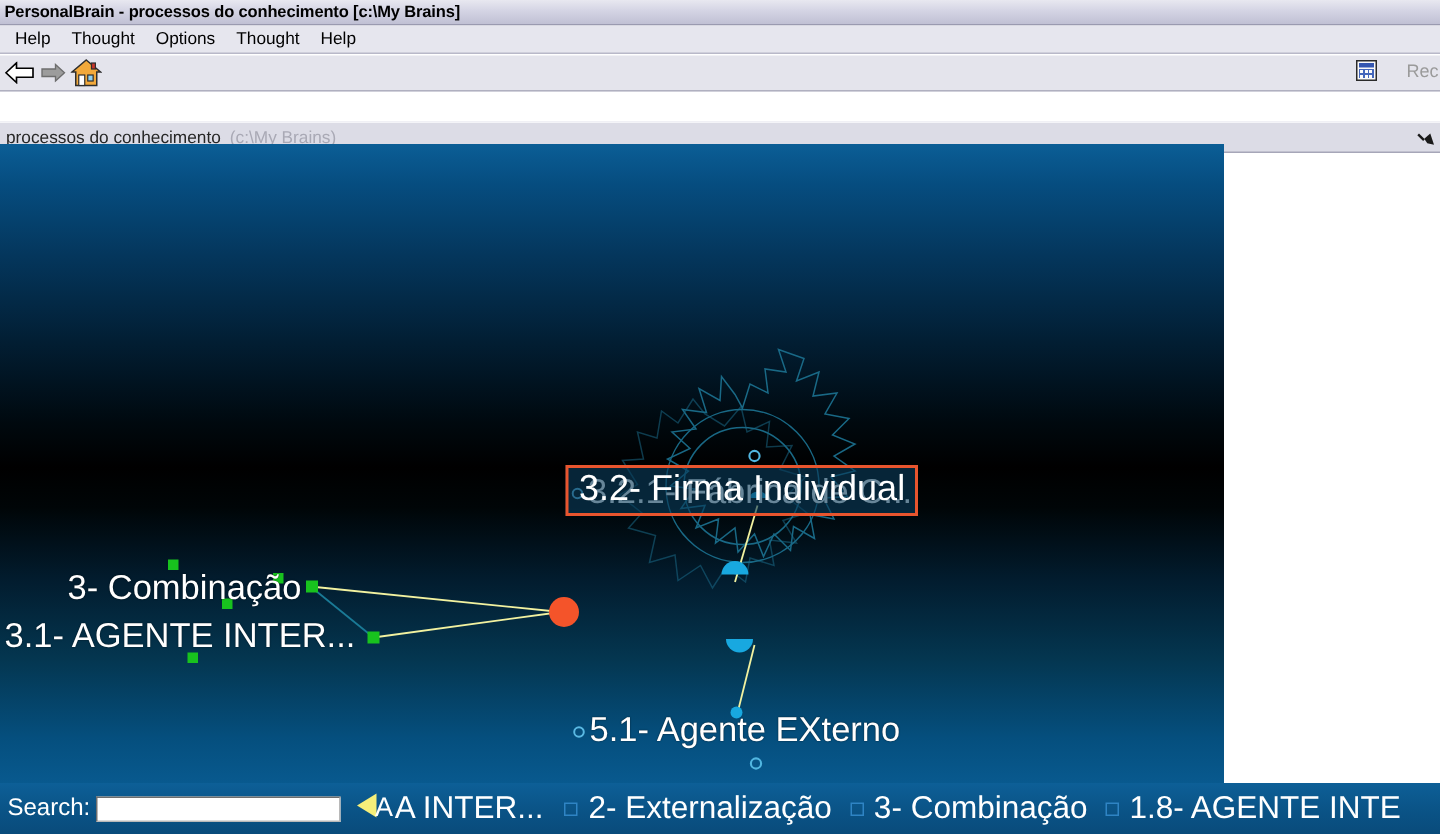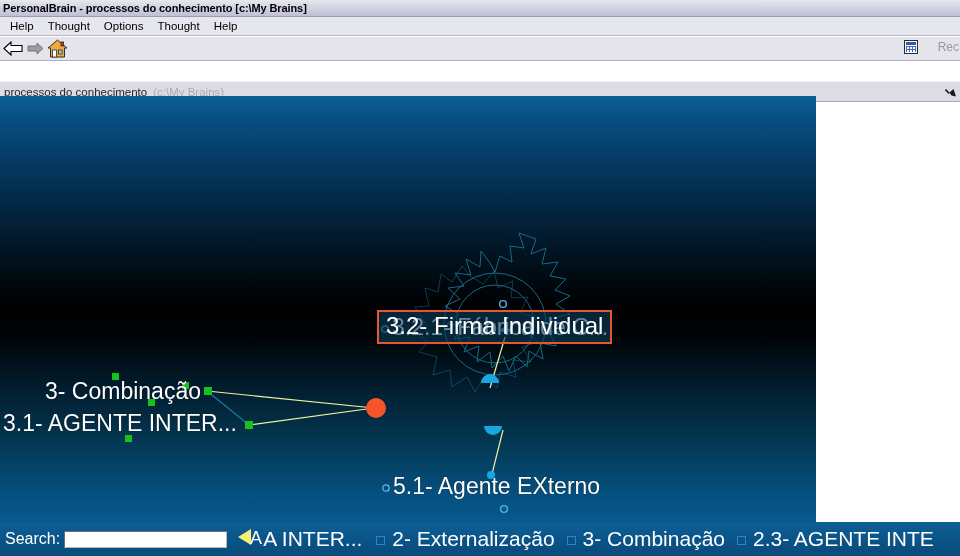--- a/index.html
+++ b/index.html
@@ -413,18 +413,18 @@
       <span class="pin-item">
         <span class="pin-box"></span>
         <span>2- Externalização</span>
       </span>
       <span class="pin-item">
         <span class="pin-box"></span>
         <span>3- Combinação</span>
       </span>
       <span class="pin-item">
         <span class="pin-box"></span>
-        <span>2.3- AGENTE INTE</span>
+        <span>1.8- AGENTE INTE</span>
       </span>
     </div>
   </div>
 
 </div>
 
 </body></html>

